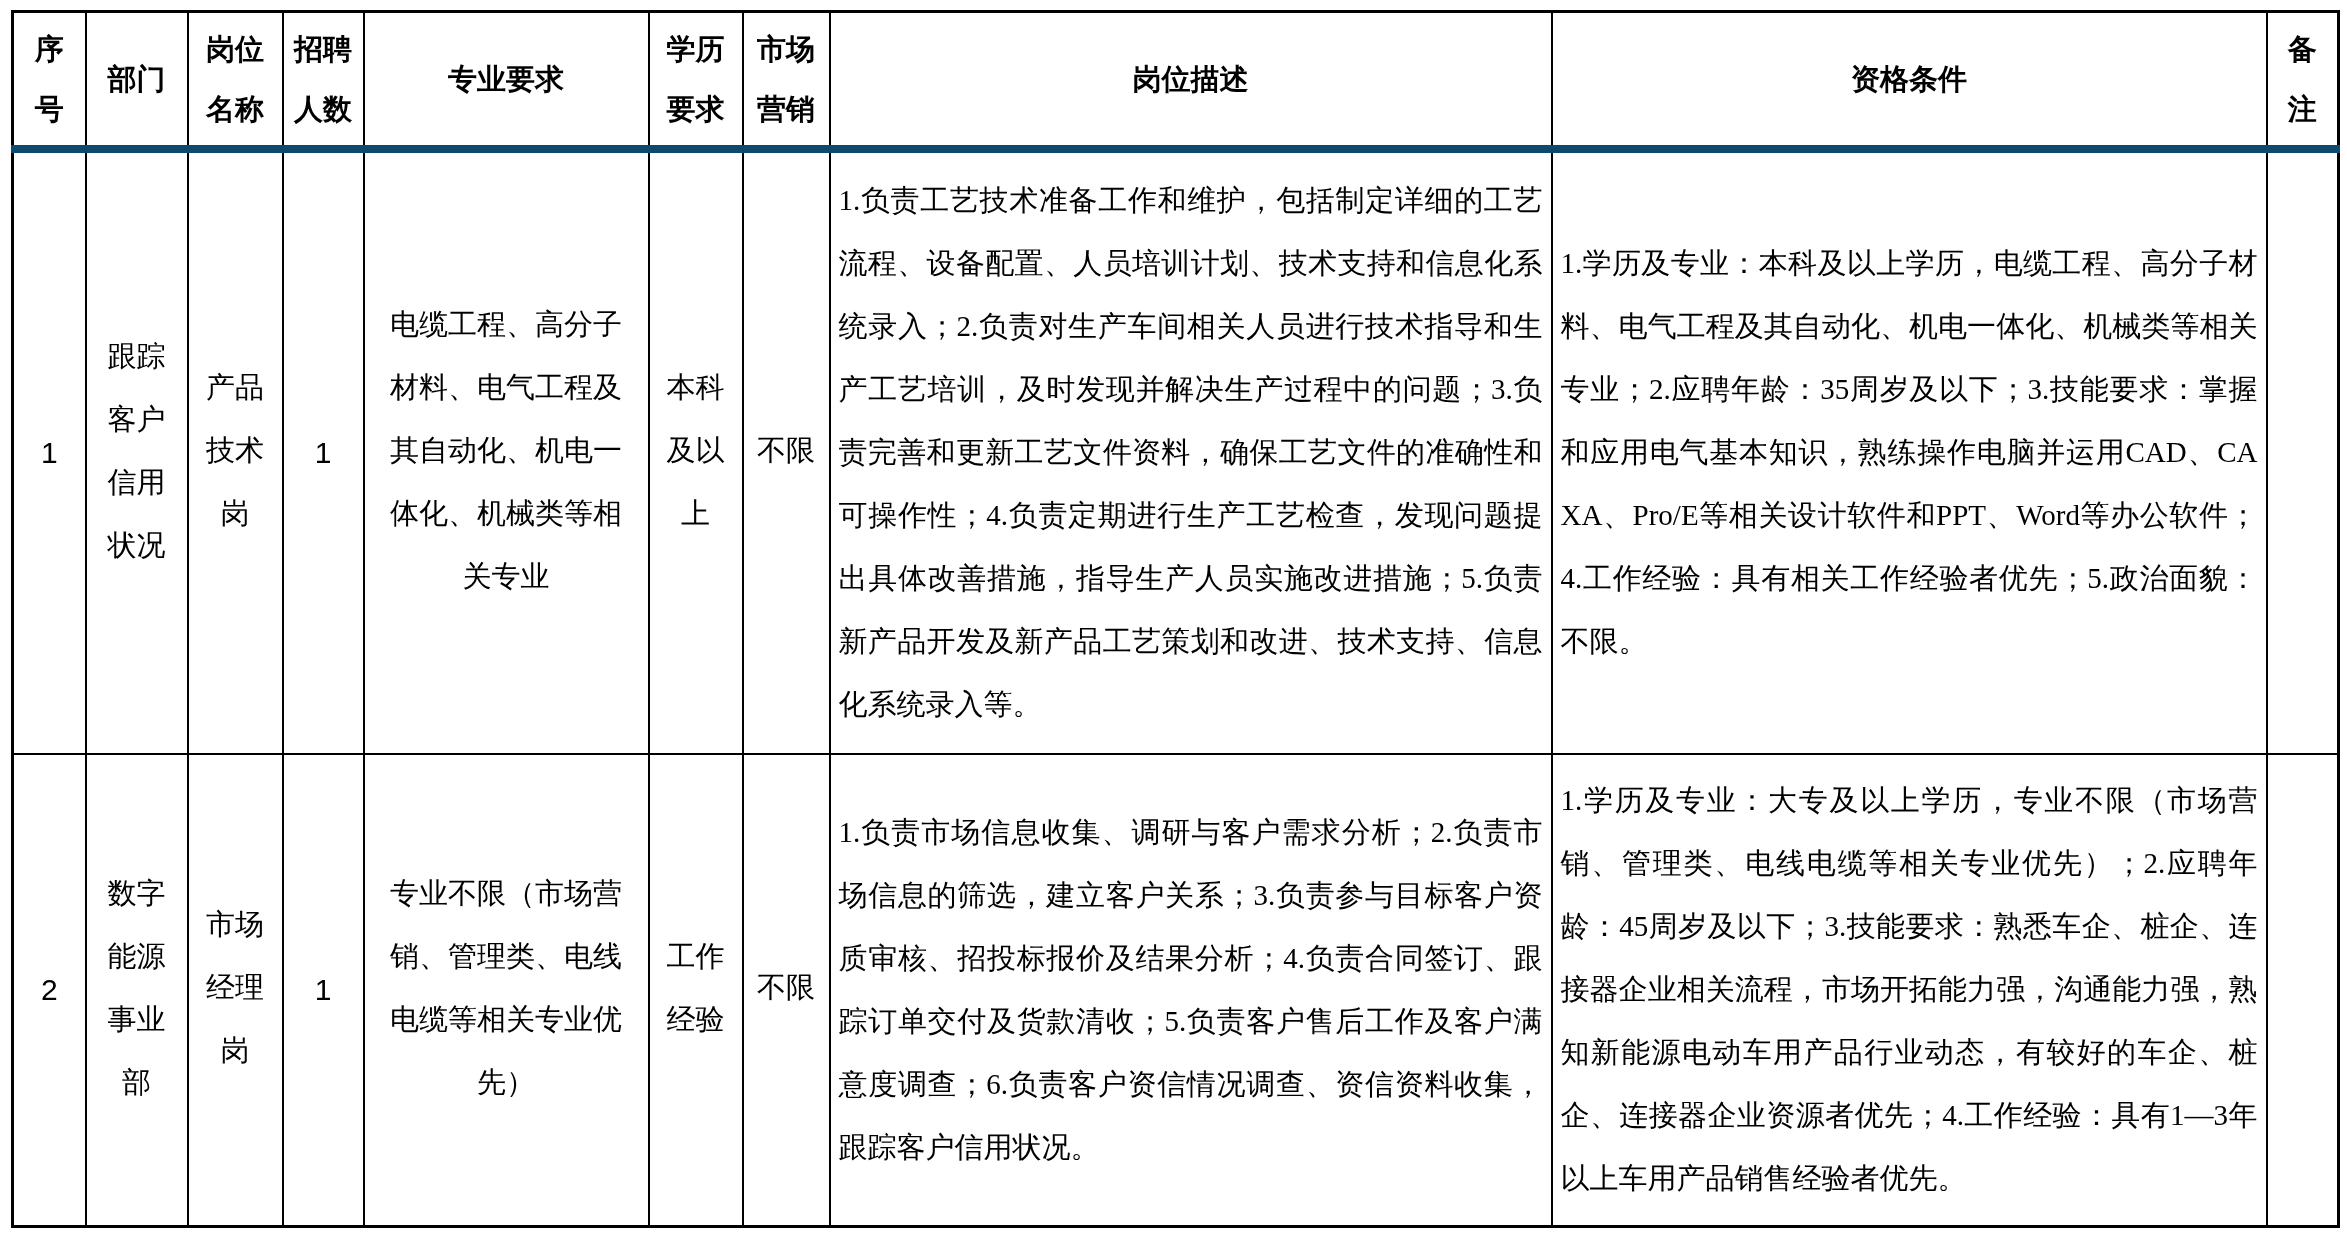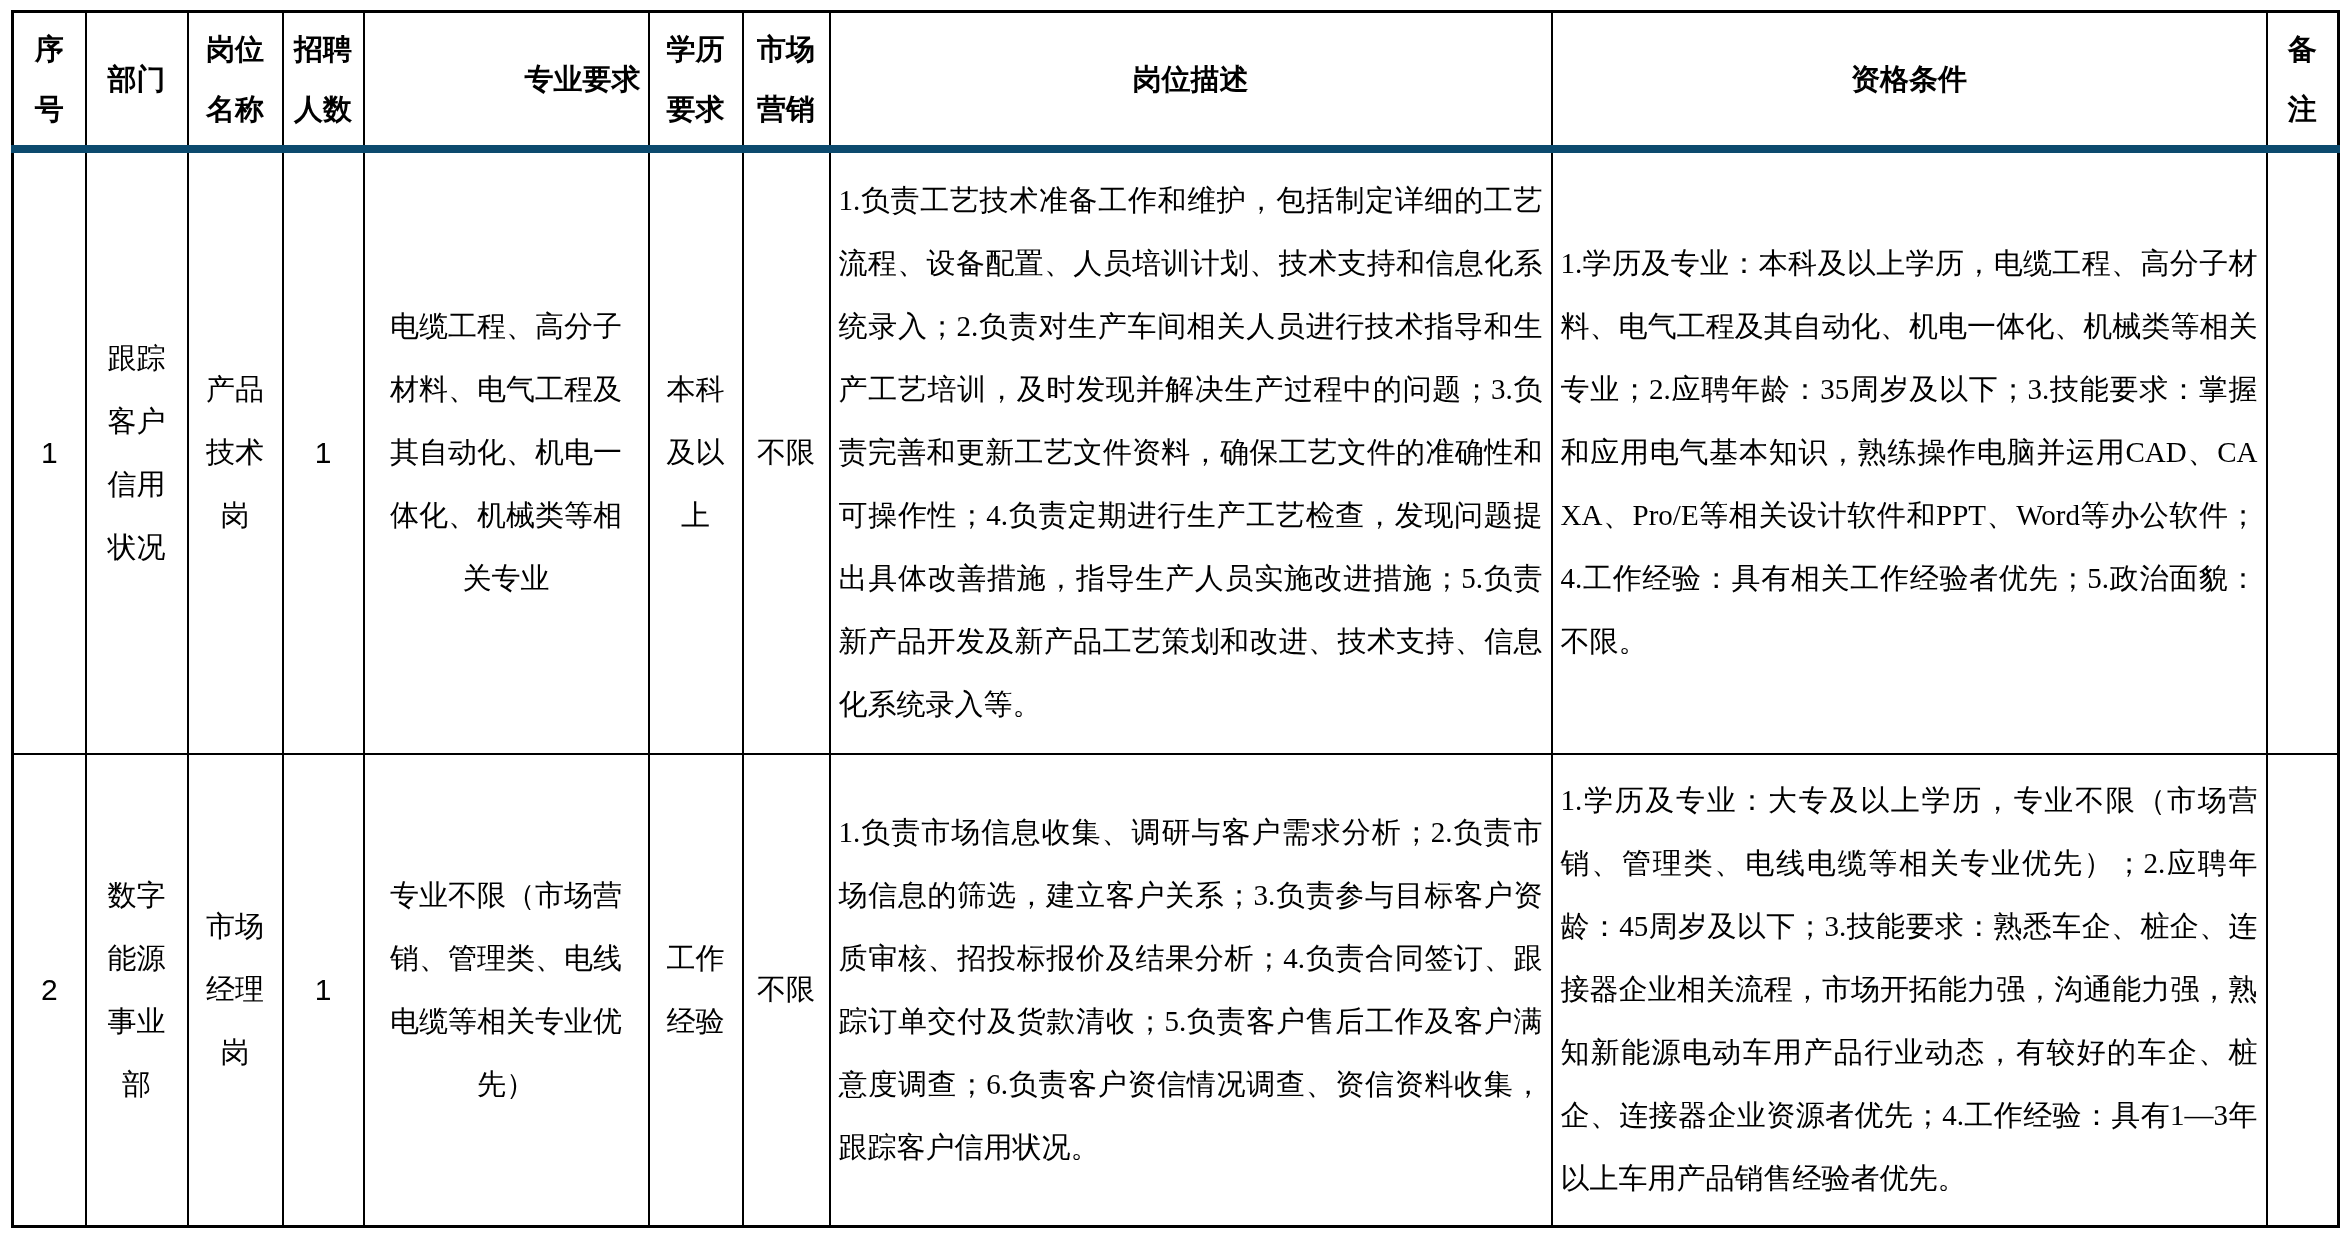--- a/index.html
+++ b/index.html
@@ -13,25 +13,25 @@
     border:3px solid #000;
   }
   td,th{border:2px solid #000;vertical-align:middle;overflow:hidden;}
   thead th{
     font-weight:700;font-size:29px;line-height:60px;text-align:center;
     border-bottom:8px solid #0c4a6e;padding:0 8px;
   }
   tr.hdr{height:137px;}
   tr.r1{height:605px;}
   tr.r2{height:473px;}
-  td.cc{text-align:center;font-size:29px;line-height:63px;padding:0 8px;}
+  td.cc{text-align:center;font-size:29px;line-height:63px;padding:0 8px;font-family:Liberation Mono, monospace;}
   td.pad10{padding:0 10px;}
   td.pad14{padding:0 14px;}
   th.pad10{padding:0 10px;}
-  th.pad14{padding:0 7px;text-align:right;}
+  th.pad14{padding:0 7px;}
   td.num{font-family:"Liberation Sans","DejaVu Sans",sans-serif;font-size:30px;}
   td.para{
     text-align:justify;font-size:29px;line-height:63px;
     padding:8px 8px;word-break:break-all;
   }
 </style>
 </head>
 <body>
 
 <table class="recruit">

